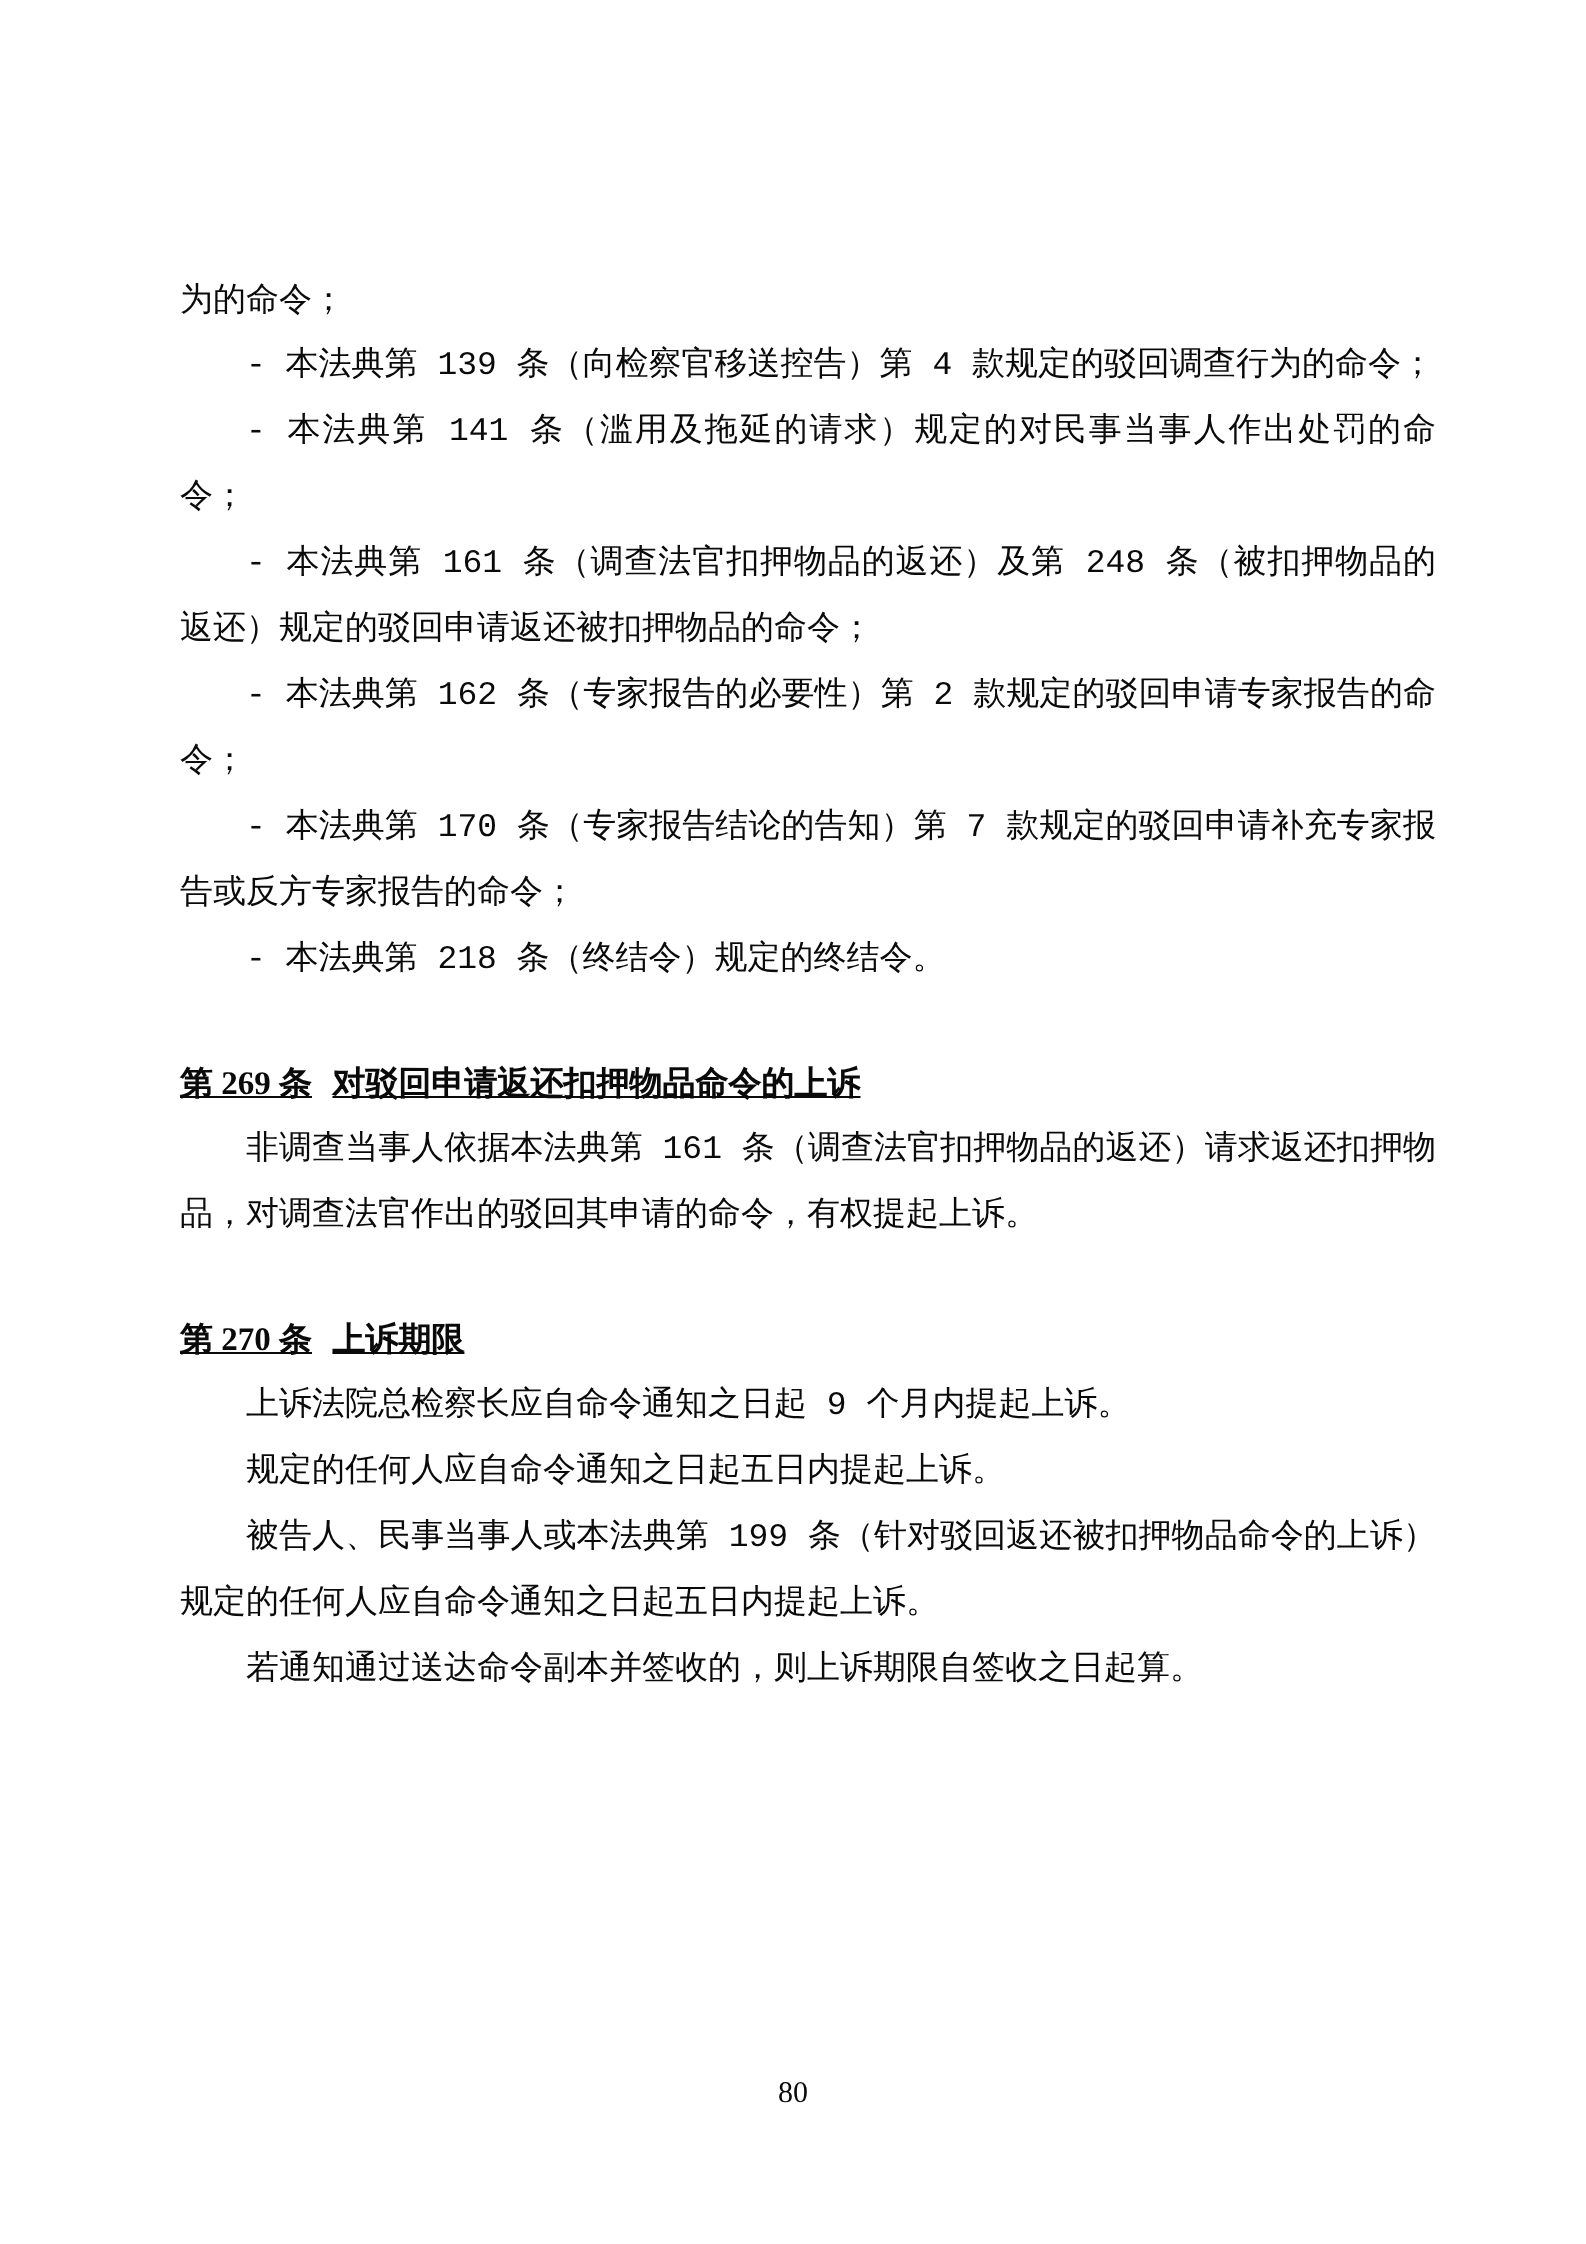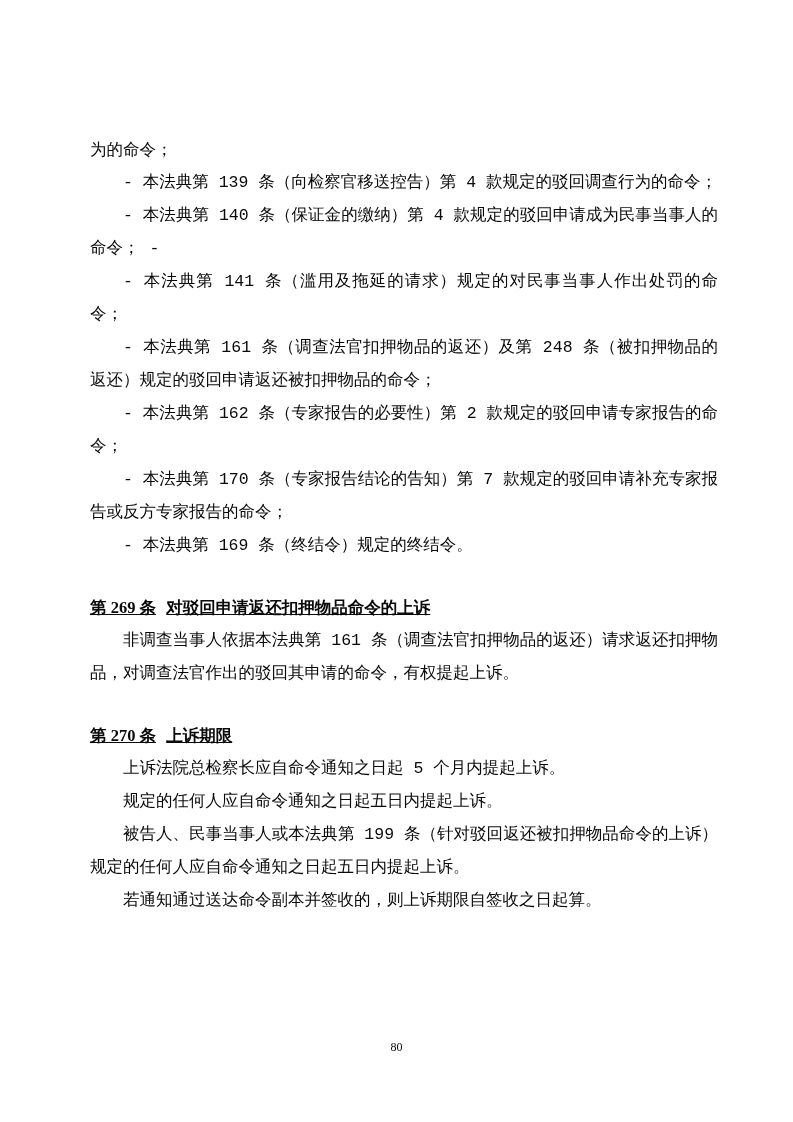--- a/index.html
+++ b/index.html
@@ -40,52 +40,51 @@
   }
   .section-heading .section-title-text {
     margin-left: 0.62em;
   }
   .page-number {
     position: absolute;
     top: 1038px;
     left: 0;
     width: 100%;
     text-align: center;
-    font-size: 12px;
+    font-size: 15px;
     line-height: 18px;
     color: #0a0a0a;
   }
 </style>
 </head>
 <body>
 
 <div class="page">
 
   <p>为的命令；</p>
 
   <p class="indent">- 本法典第 139 条（向检察官移送控告）第 4 款规定的驳回调查行为的命令；</p>
-  <p class="indent">- 本法典第 140 条（保证金的缴纳）第 4 款规定的驳回申请成为民事当事人的命令； -</p>
   <p class="indent">- 本法典第 141 条（滥用及拖延的请求）规定的对民事当事人作出处罚的命令；</p>
   <p class="indent">- 本法典第 161 条（调查法官扣押物品的返还）及第 248 条（被扣押物品的返还）规定的驳回申请返还被扣押物品的命令；</p>
   <p class="indent">- 本法典第 162 条（专家报告的必要性）第 2 款规定的驳回申请专家报告的命令；</p>
   <p class="indent">- 本法典第 170 条（专家报告结论的告知）第 7 款规定的驳回申请补充专家报告或反方专家报告的命令；</p>
-  <p class="indent">- 本法典第 169 条（终结令）规定的终结令。</p>
+  <p class="indent">- 本法典第 218 条（终结令）规定的终结令。</p>
 
   <section>
     <h2 class="section-heading">
       <span>第 269 条</span><span class="section-title-text">对驳回申请返还扣押物品命令的上诉</span>
     </h2>
     <p class="indent">非调查当事人依据本法典第 161 条（调查法官扣押物品的返还）请求返还扣押物品，对调查法官作出的驳回其申请的命令，有权提起上诉。</p>
   </section>
 
   <section>
     <h2 class="section-heading">
       <span>第 270 条</span><span class="section-title-text">上诉期限</span>
     </h2>
-    <p class="indent">上诉法院总检察长应自命令通知之日起 5 个月内提起上诉。</p>
+    <p class="indent">上诉法院总检察长应自命令通知之日起 9 个月内提起上诉。</p>
     <p class="indent">规定的任何人应自命令通知之日起五日内提起上诉。</p>
     <p class="indent">被告人、民事当事人或本法典第 199 条（针对驳回返还被扣押物品命令的上诉）规定的任何人应自命令通知之日起五日内提起上诉。</p>
     <p class="indent">若通知通过送达命令副本并签收的，则上诉期限自签收之日起算。</p>
   </section>
 
   <section>
   </section>
 
   <div class="page-number">80</div>
 

